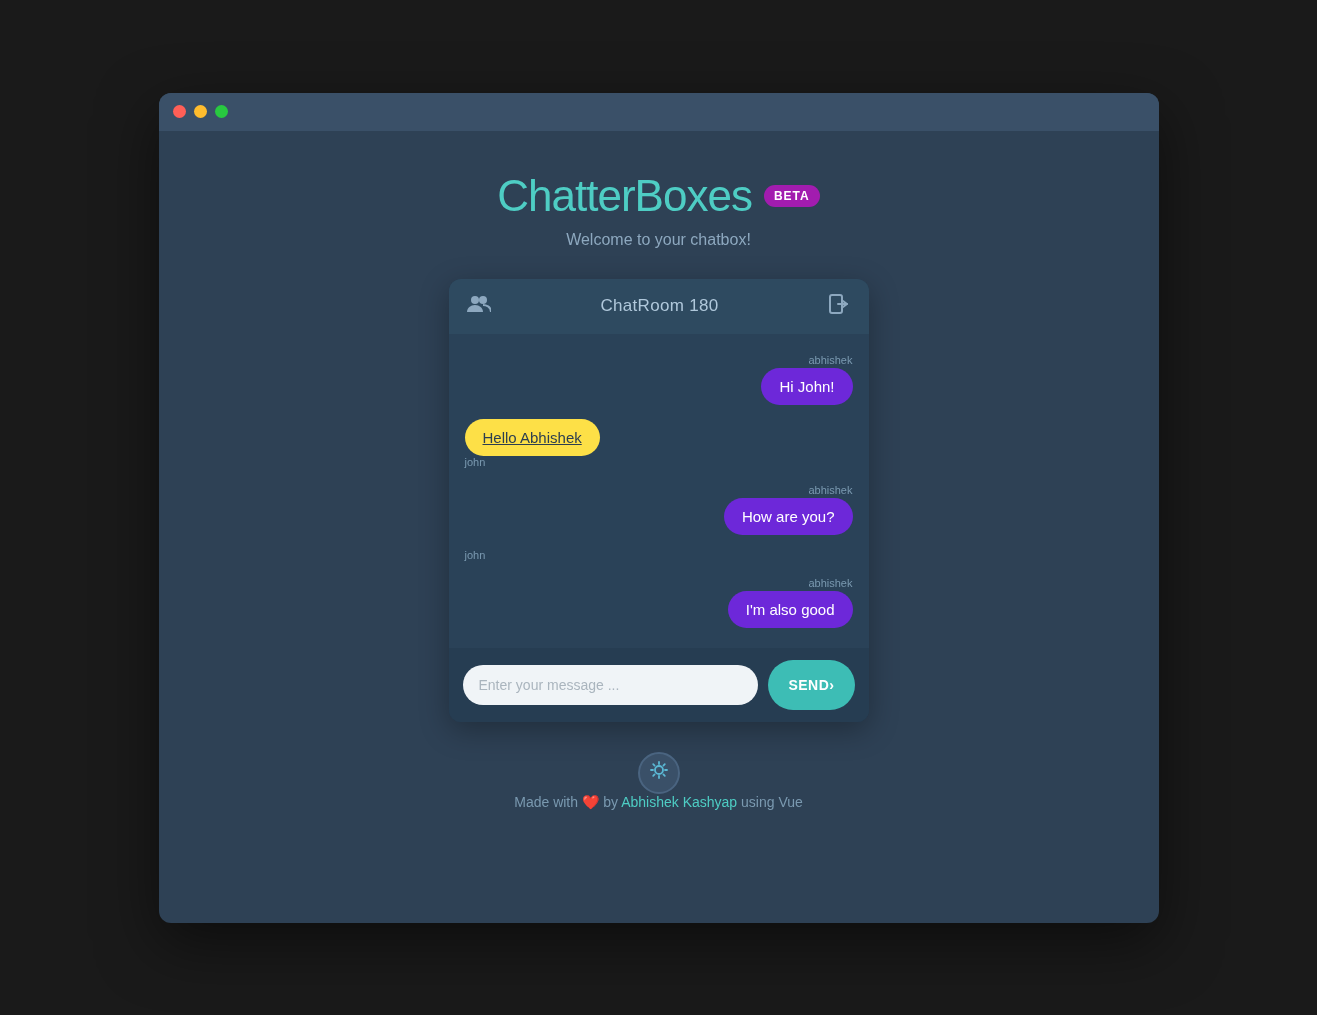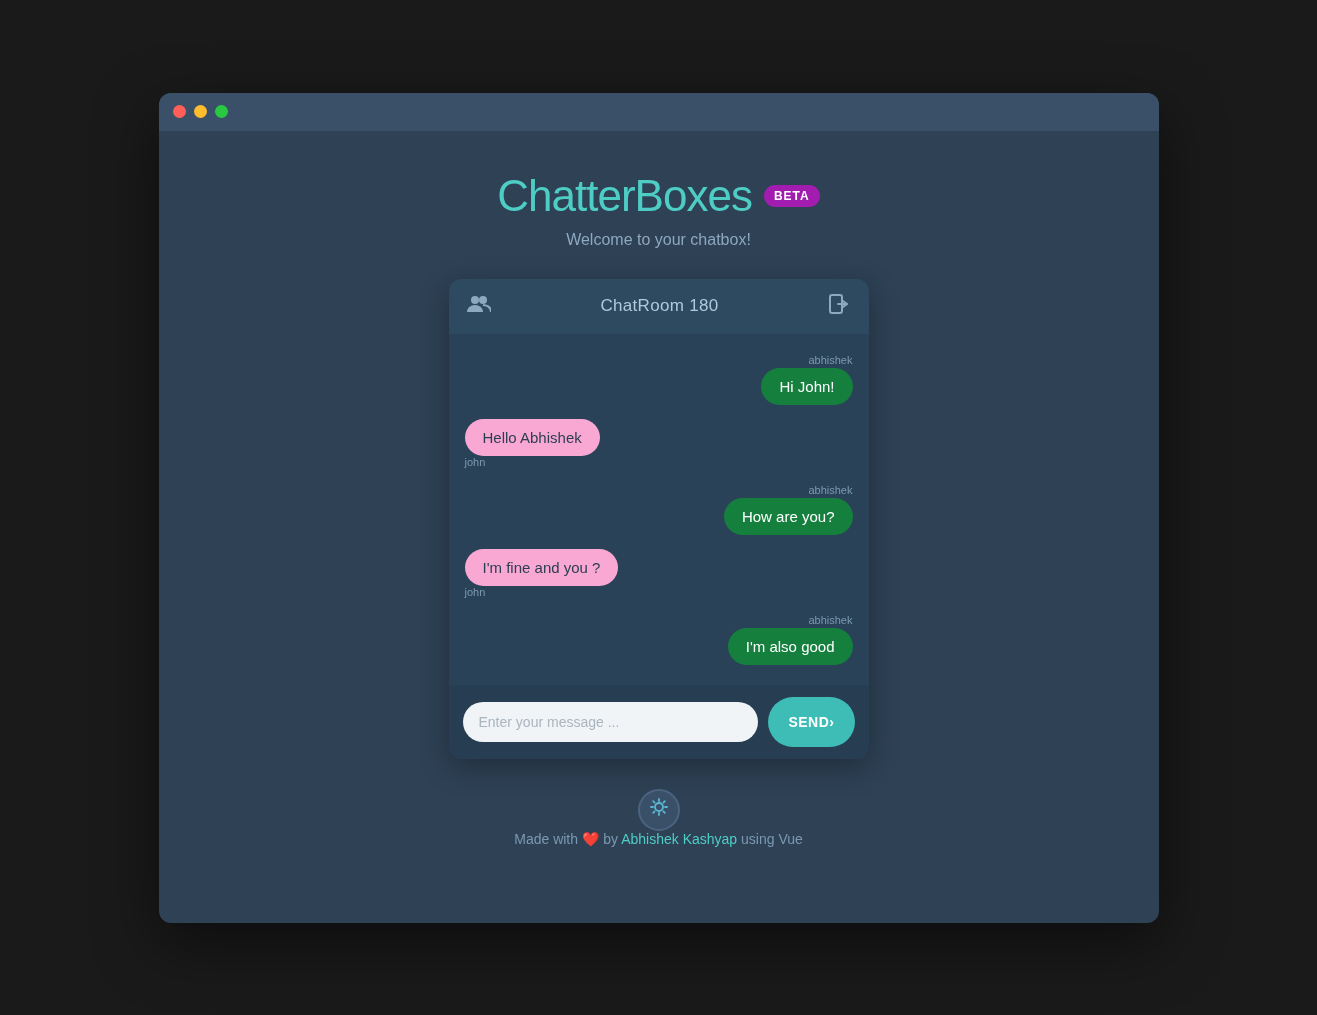--- a/index.html
+++ b/index.html
@@ -176,27 +176,28 @@
 
     .bubble {
       padding: 10px 18px;
       border-radius: 25px;
       font-size: 15px;
       font-weight: 500;
       max-width: 240px;
     }
 
     .bubble.outgoing {
-      background: #15803d;
+      background: #6d28d9;
       color: #fff;
     }
 
     .bubble.incoming {
-      background: #f9a8d4;
+      background: #fde047;
       color: #2c3e50;
+      text-decoration: underline;
     }
 
     .chatbox-input-area {
       padding: 12px 14px;
       background: #263d52;
       display: flex;
       gap: 10px;
       align-items: center;
     }
 
@@ -329,21 +330,20 @@
 
         <div class="message-row outgoing">
           <div class="message-bubble-wrap">
             <div class="sender-name">abhishek</div>
             <div class="bubble outgoing">How are you?</div>
           </div>
         </div>
 
         <div class="message-row incoming">
           <div class="message-bubble-wrap">
-            <div class="bubble incoming">I'm fine and you ?</div>
             <div class="sender-name">john</div>
           </div>
         </div>
 
         <div class="message-row outgoing">
           <div class="message-bubble-wrap">
             <div class="sender-name">abhishek</div>
             <div class="bubble outgoing">I'm also good</div>
           </div>
         </div>

